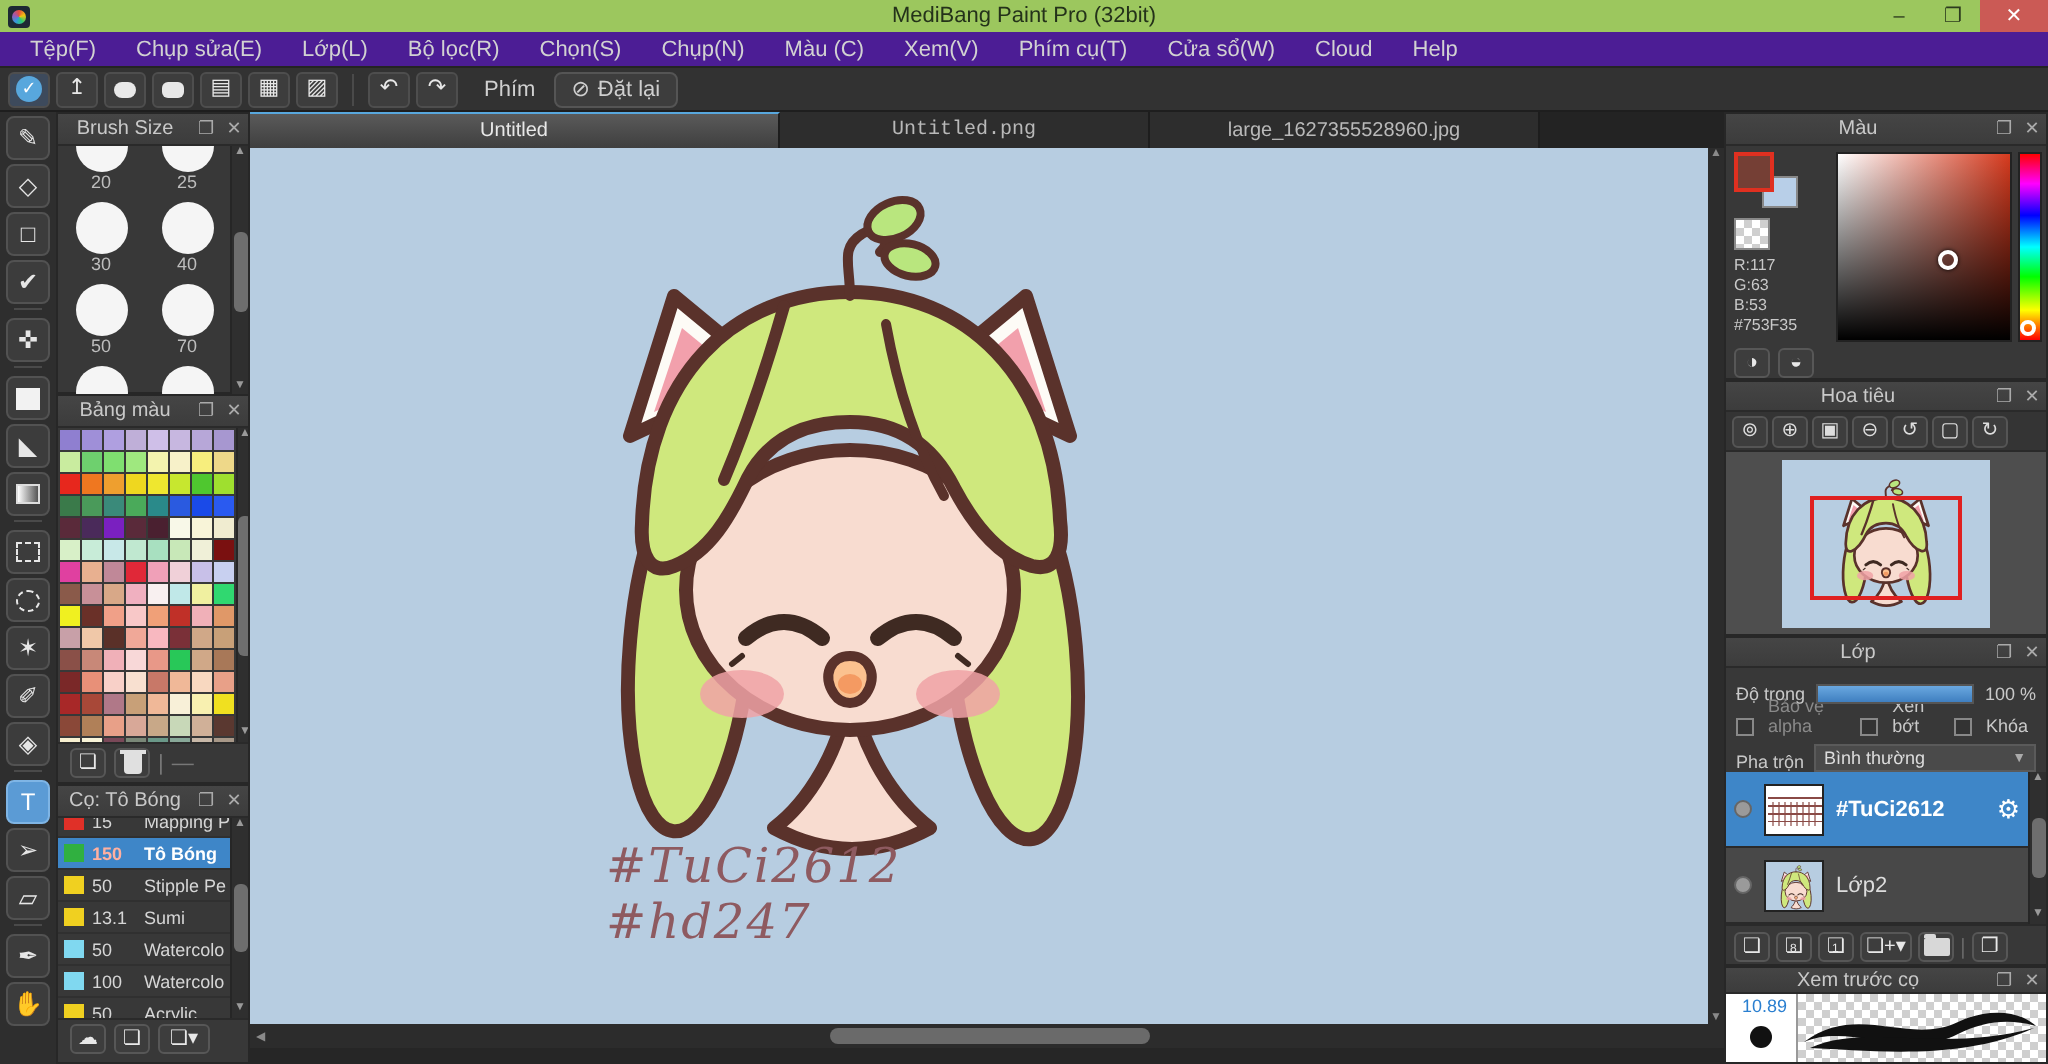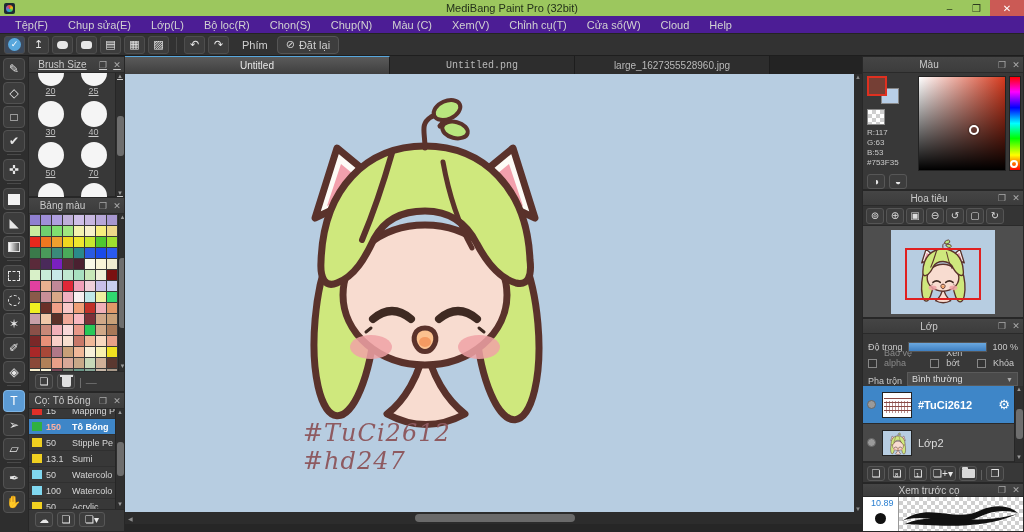--- a/index.html
+++ b/index.html
@@ -53,21 +53,21 @@
   .fill-sq { width:12px; height:11px; background:#f2f2f2; }
 
   
   .panel { position:absolute; background:#383838; border:1px solid #272727; }
   .panel-hd { height:16px; background:linear-gradient(#454545,#3c3c3c); display:flex; align-items:center;
     border-bottom:1px solid #2a2a2a; }
   .panel-hd .pt { flex:1; text-align:center; color:#c9c9c9; font-size:10px; }
   .panel-hd .hicon { width:14px; color:#aaa; font-size:9px; text-align:center; }
 
   
-  #brushsize-panel { left:28px; top:56px; width:97px; height:141px;text-decoration:underline; }
+  #brushsize-panel { left:28px; top:56px; width:97px; height:141px; }
   #bs-body { position:relative; height:125px; overflow:hidden; display:flex; }
   #bs-grid { flex:1; margin-top:-16px; display:grid; grid-template-columns:1fr 1fr; justify-items:center; }
   .bs-circle { width:26px; height:26px; border-radius:50%; background:#f5f5f5; margin-top:3px; }
   .bs-label { font-size:9px; color:#bdbdbd; height:12px; }
   .vscroll { width:9px; background:#2f2f2f; border-left:1px solid #262626; display:flex; flex-direction:column; align-items:center; }
   .vscroll .arr { font-size:6px; color:#9a9a9a; height:8px; }
   .vscroll .thumb { width:7px; flex:none; background:#6e6e6e; border-radius:3px; }
   .vscroll .spacer { flex:1; }
 
   #palette-panel { left:28px; top:197px; width:97px; height:195px; }
@@ -227,21 +227,21 @@
 
   <div id="menubar">
       <span class="menu-item">Tệp(F)</span>
       <span class="menu-item">Chụp sửa(E)</span>
       <span class="menu-item">Lớp(L)</span>
       <span class="menu-item">Bộ lọc(R)</span>
       <span class="menu-item">Chọn(S)</span>
       <span class="menu-item">Chụp(N)</span>
       <span class="menu-item">Màu (C)</span>
       <span class="menu-item">Xem(V)</span>
-      <span class="menu-item">Chỉnh cụ(T)</span>
+      <span class="menu-item">Phím cụ(T)</span>
       <span class="menu-item">Cửa sổ(W)</span>
       <span class="menu-item">Cloud</span>
       <span class="menu-item">Help</span>
     </div>
 
   <div id="toolbar">
     <span id="tb-buttons" style="display:flex;gap:3px">
         <span class="tb-btn first">
           <span class="cloud-dot">✓</span>
         </span>

